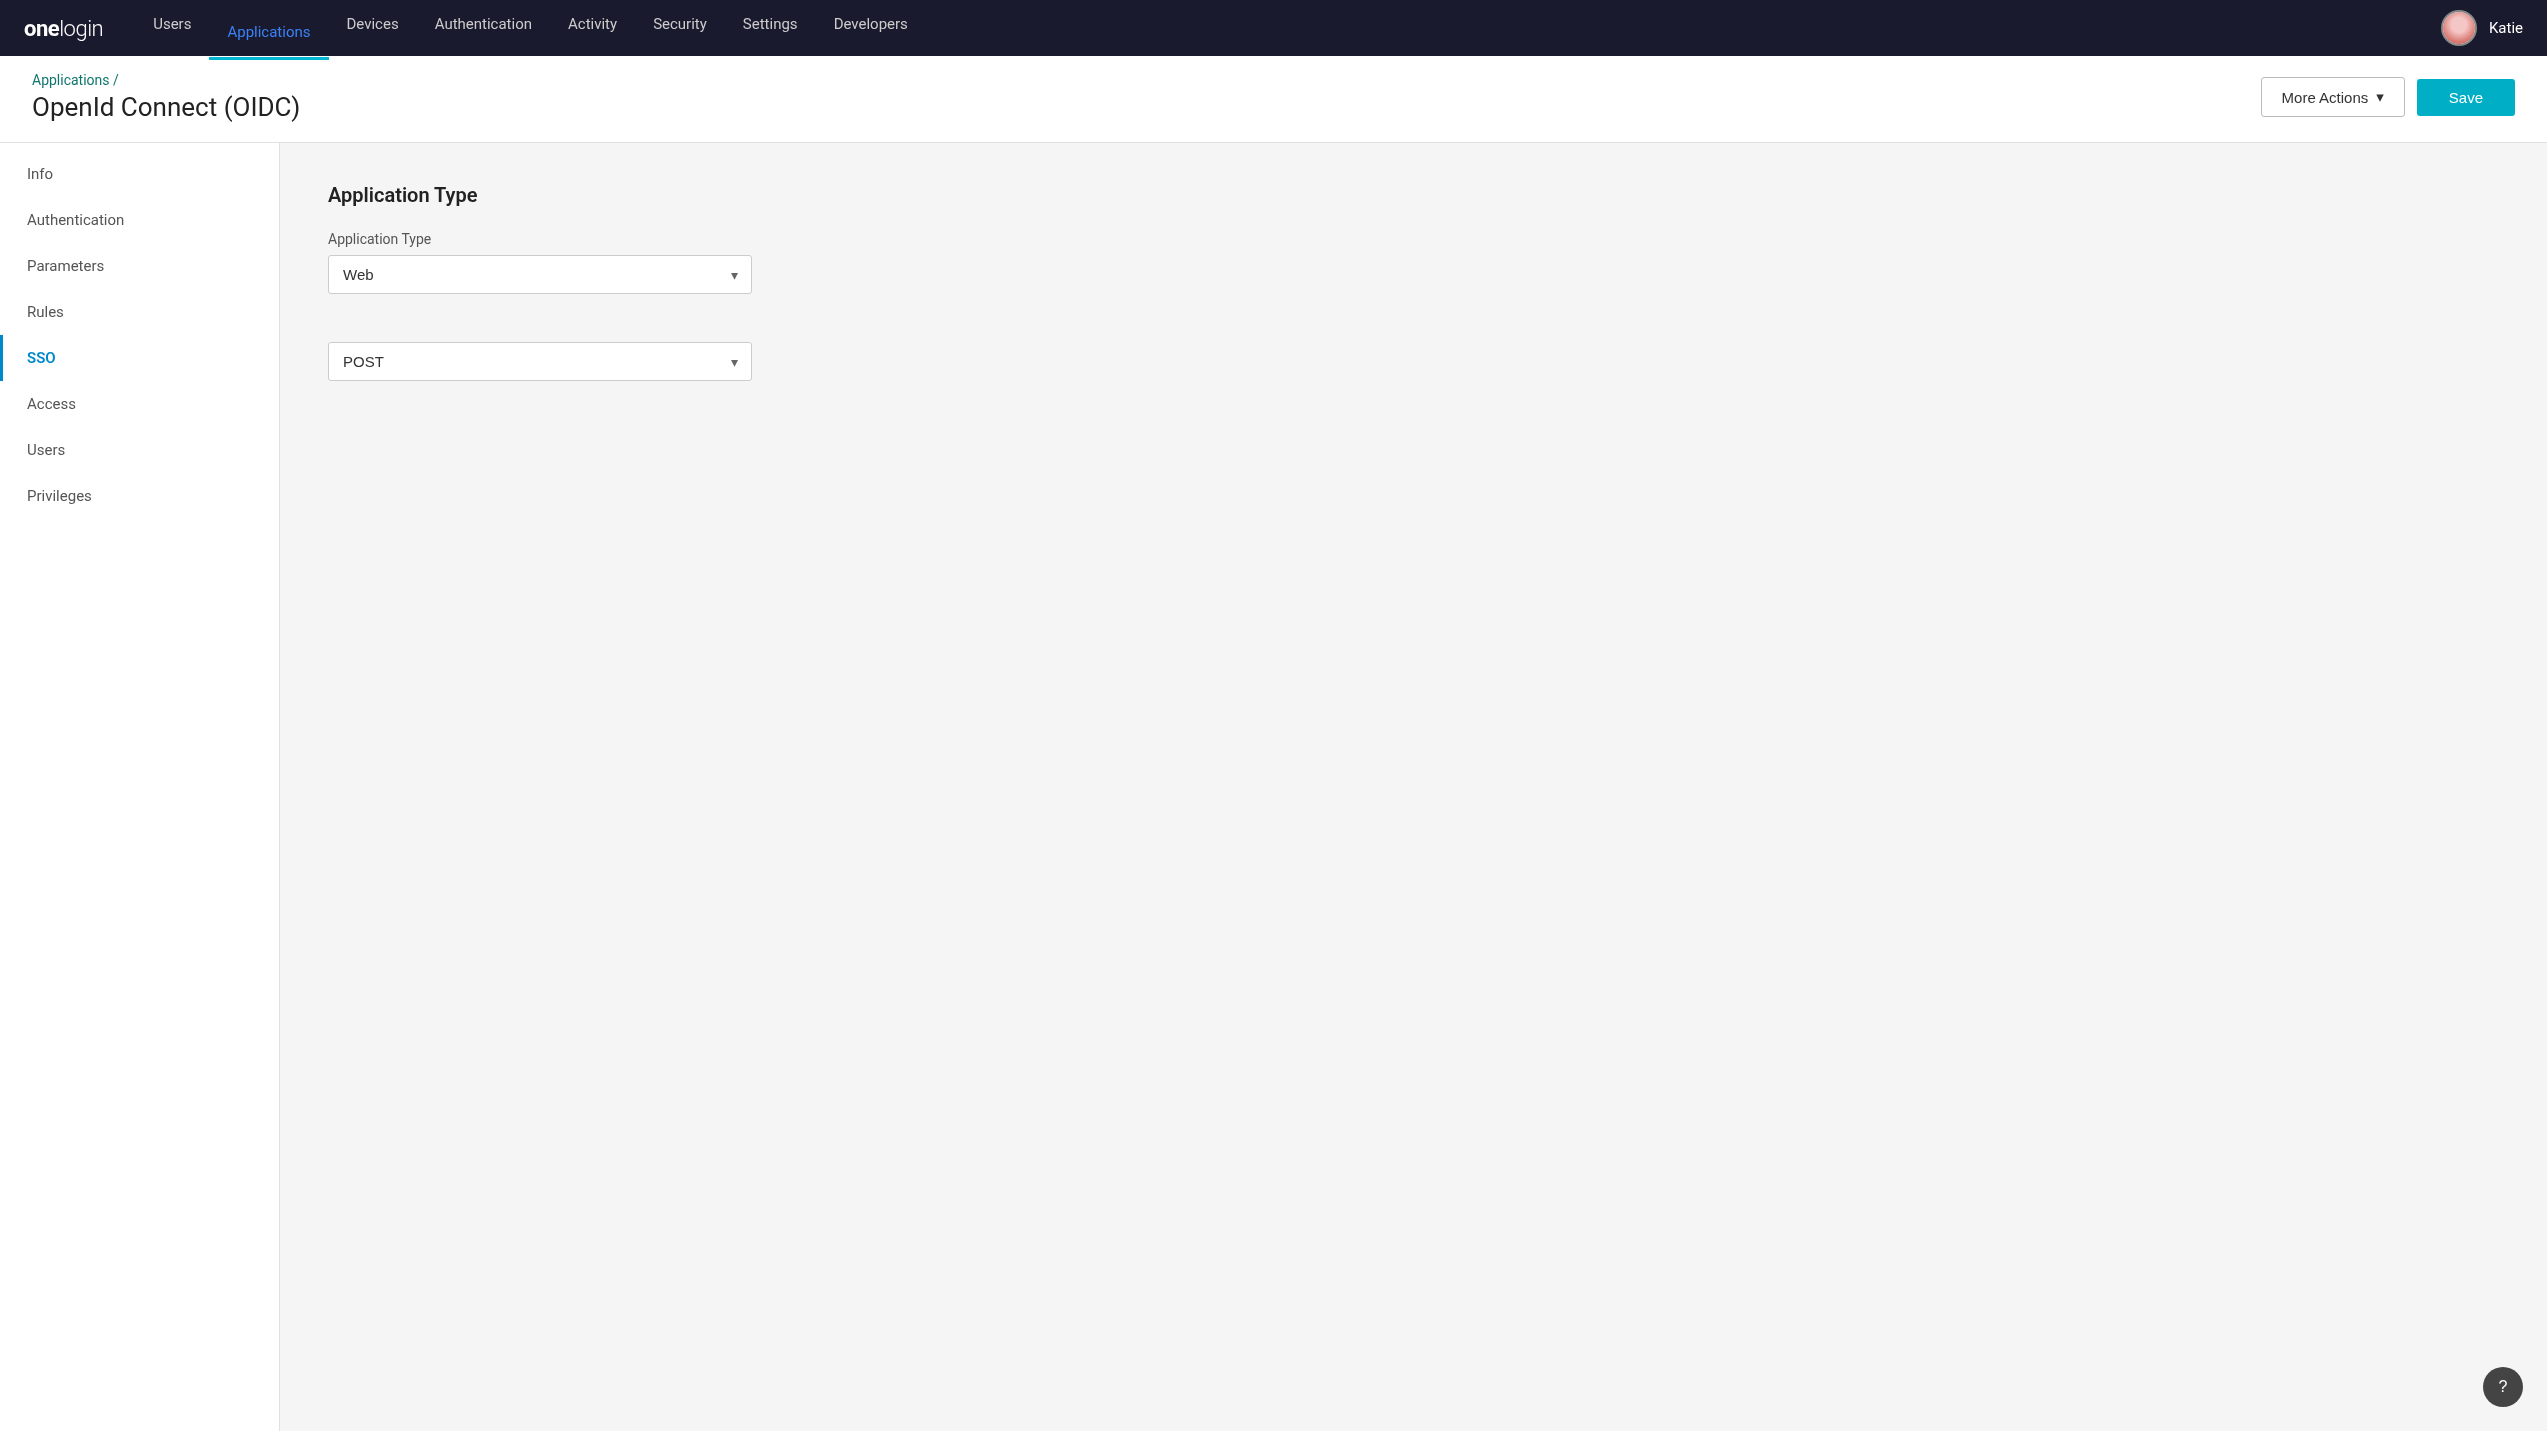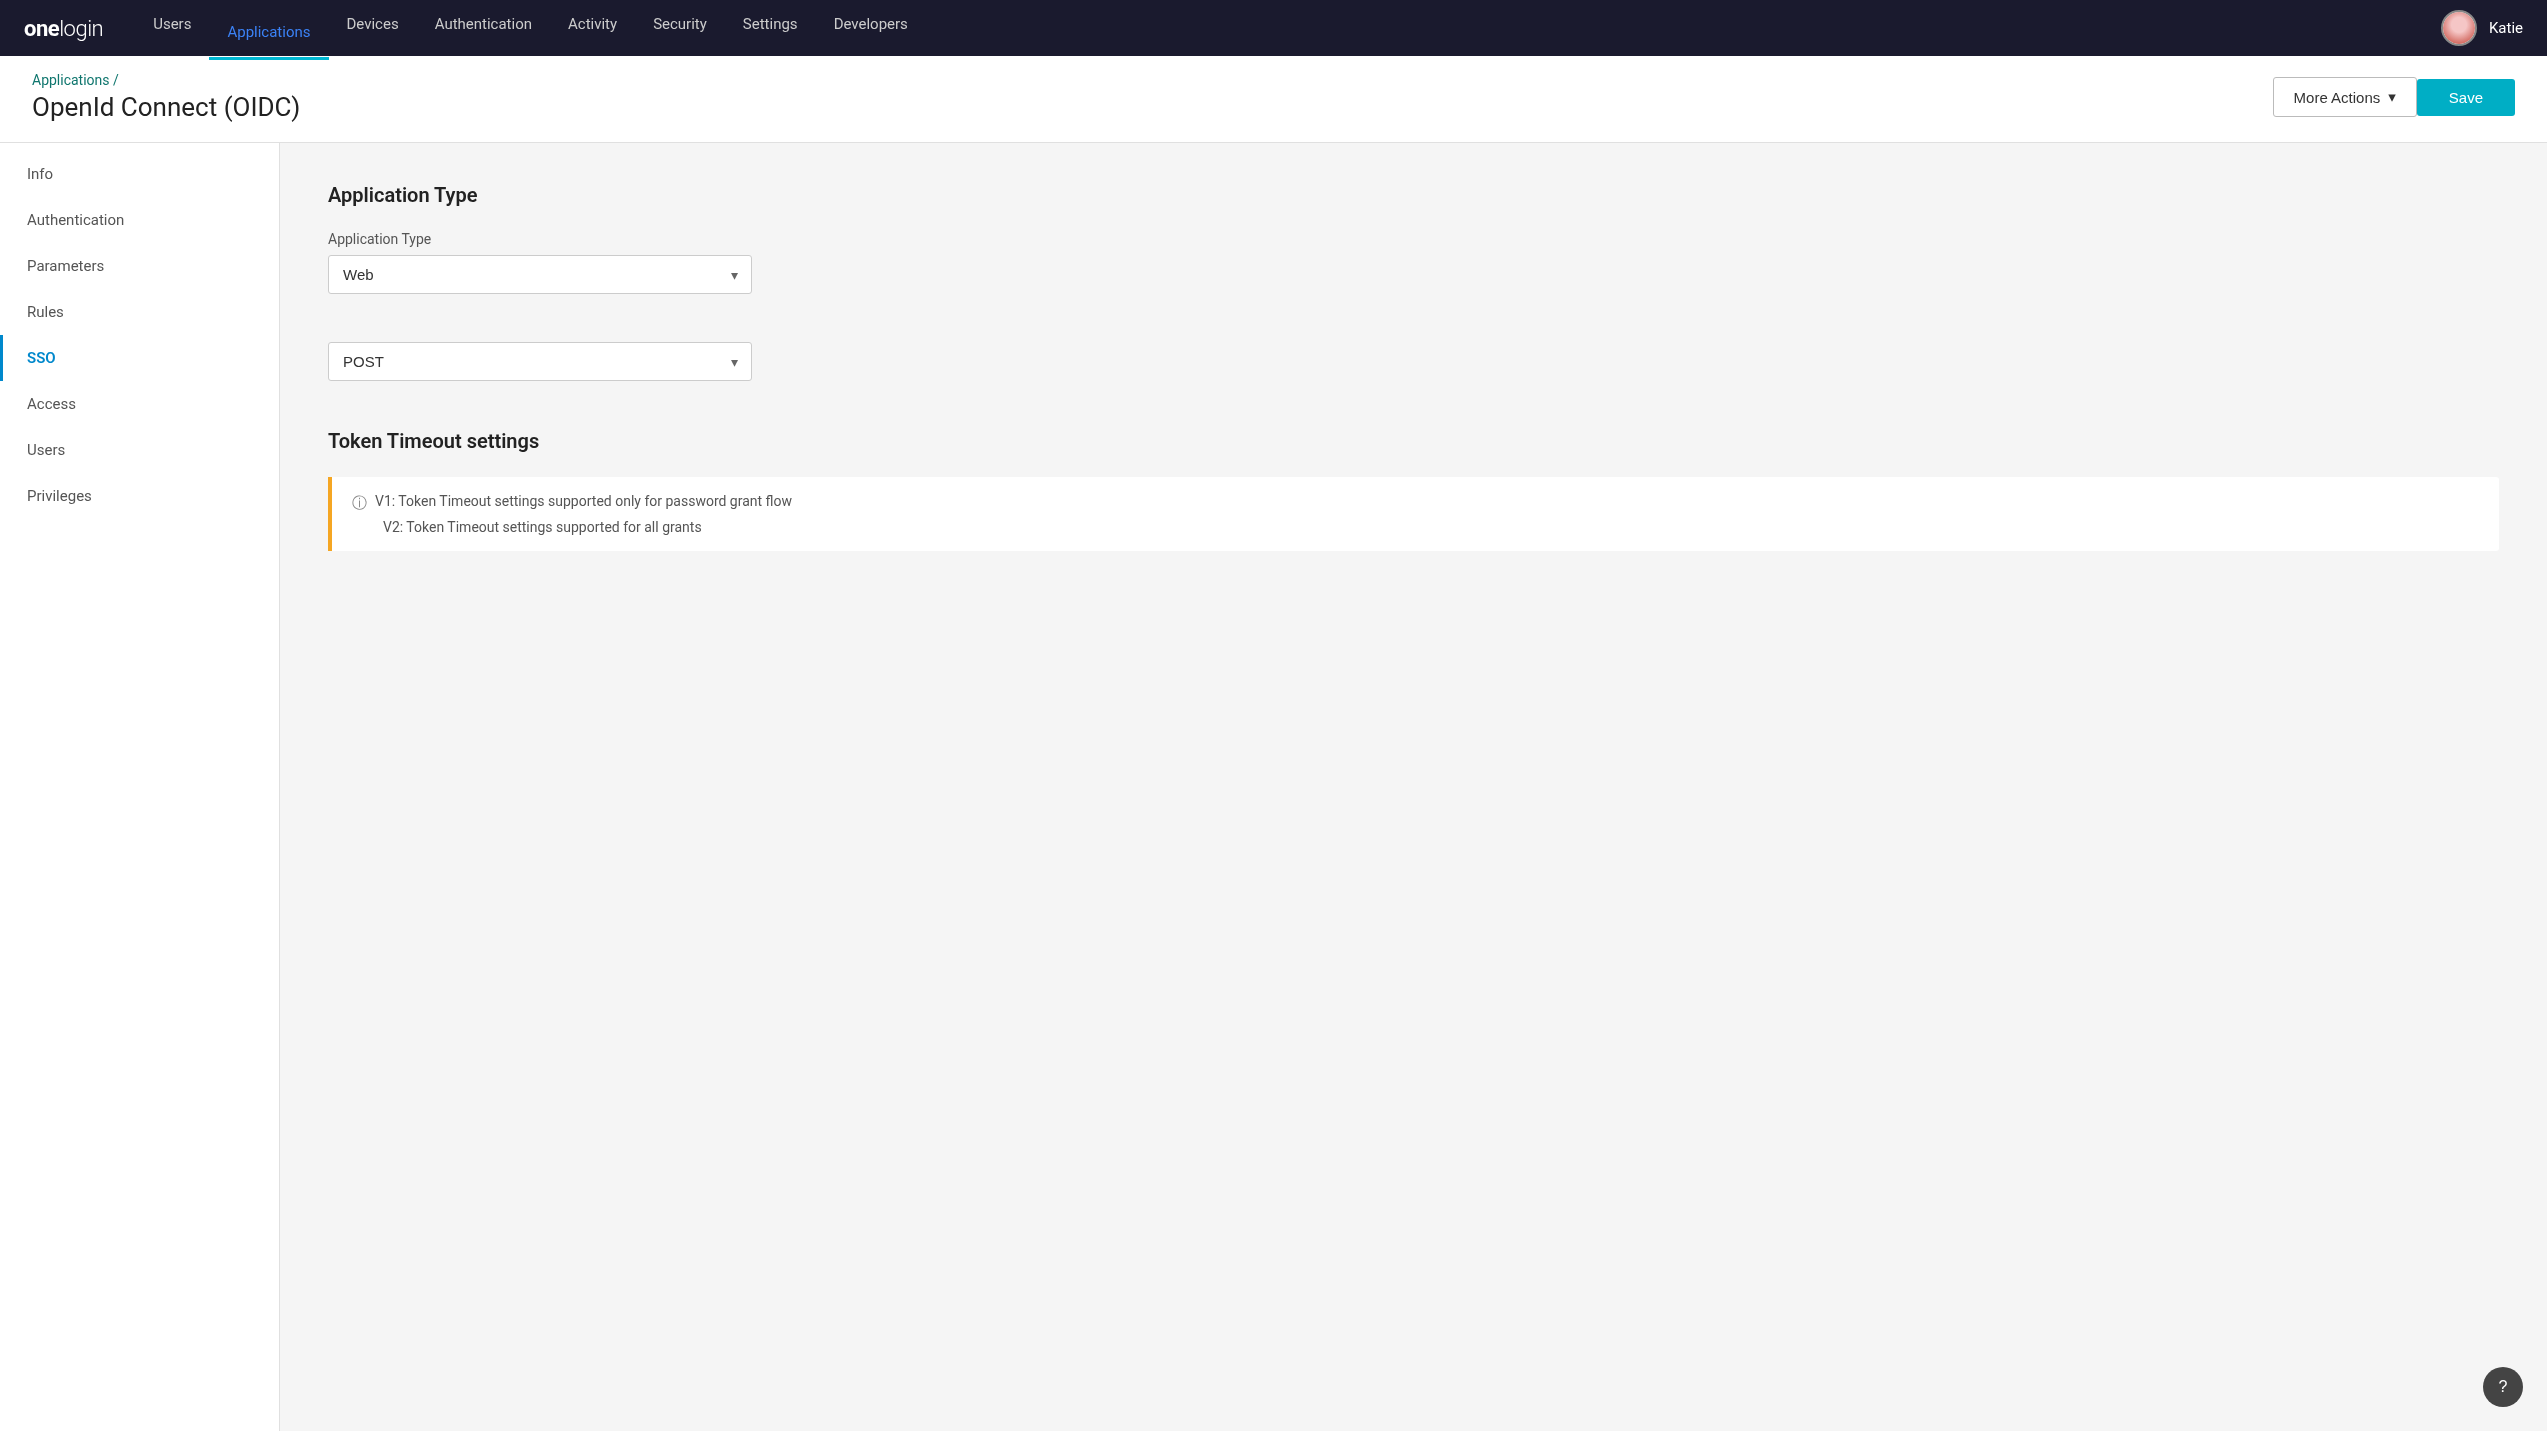--- a/index.html
+++ b/index.html
@@ -98,20 +98,21 @@
       margin-bottom: 4px;
       cursor: pointer;
     }
     .page-title {
       font-size: 26px;
       font-weight: 400;
       color: #222;
     }
     .header-actions {
       display: flex;
+      gap: 12px;
       align-items: center;
     }
     .btn-more-actions {
       border: 1px solid #bbb;
       background: white;
       padding: 10px 20px;
       font-size: 15px;
       color: #333;
       cursor: pointer;
       border-radius: 3px;
@@ -320,32 +321,19 @@
       <div class="select-wrapper">
         <select class="select-field">
           <option value="POST">POST</option>
           <option value="Basic">Basic</option>
           <option value="None">None</option>
         </select>
         <span class="select-arrow">▾</span>
       </div>
     </div>
 
-    <div class="section">
-      <h2 class="section-title">Token Timeout settings</h2>
-      <div class="info-box">
-        <div class="info-box-row">
-          <span class="info-icon">ⓘ</span>
-          <span>V1: Token Timeout settings supported only for password grant flow</span>
-        </div>
-        <div class="info-box-row">
-          <span style="width:23px; display:inline-block;"></span>
-          <span>V2: Token Timeout settings supported for all grants</span>
-        </div>
-      </div>
-    </div>
 
   </main>
 </div>
 
 <button class="help-btn">
   <span>?</span>
 </button>
 
 </body></html>

